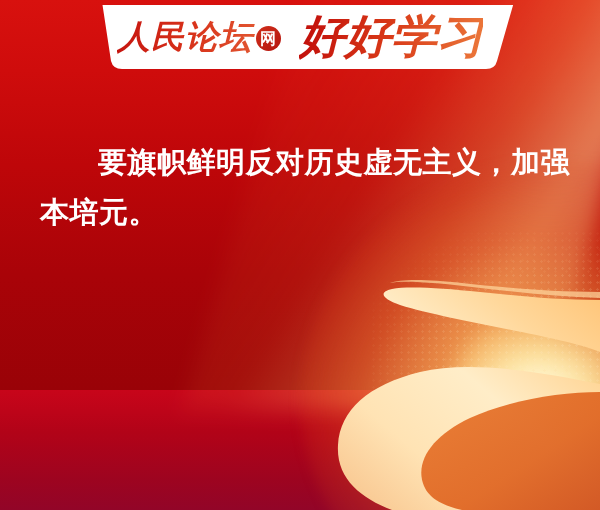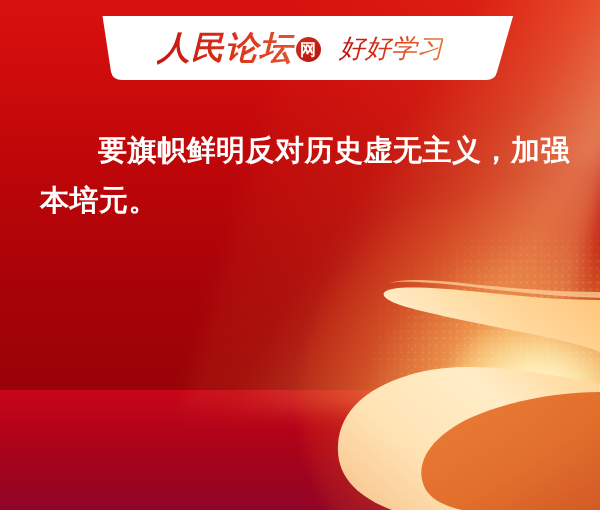--- a/index.html
+++ b/index.html
@@ -108,21 +108,21 @@
   
   .river {
     position: absolute;
     left: 0; top: 0;
     width: 600px; height: 510px;
   }
 
   
   .banner {
     position: absolute;
-    left: 0; top: 16px;
+    left: 0; top: 5px;
     width: 600px; height: 70px;
   }
   .banner-clip {
     position: absolute;
     left: 0; top: 0;
     width: 600px; height: 70px;
   }
   .logo-row {
     position: absolute;
     left: 0; top: 0;
@@ -154,36 +154,36 @@
     font-style: normal;
     font-weight: bold;
     font-family: "Liberation Sans", sans-serif;
     color: #ffffff;
     background: linear-gradient(135deg, #d0301c 0%, #b5140d 100%);
     vertical-align: 4px;
     margin-left: 3px;
   }
   .logo-slogan {
     font-family: "Liberation Sans", sans-serif;
-    font-weight: normal;
+    font-weight: bold;
     font-style: italic;
-    font-size: 26px;
+    font-size: 46px;
     letter-spacing: 0px;
     background: linear-gradient(100deg, #c00c0a 0%, #d93a18 50%, #ec7a3c 100%);
     -webkit-background-clip: text;
     background-clip: text;
     color: transparent;
     white-space: nowrap;
   }
 
   
   .headline {
     position: absolute;
     left: 40px;
-    top: 125px;
+    top: 137px;
     width: 530px;
     color: #ffffff;
     font-family: "Liberation Sans", sans-serif;
     font-weight: bold;
     font-size: 29px;
     line-height: 50px;
     letter-spacing: 0.5px;
     text-align: justify;
     text-align-last: left;
   }

